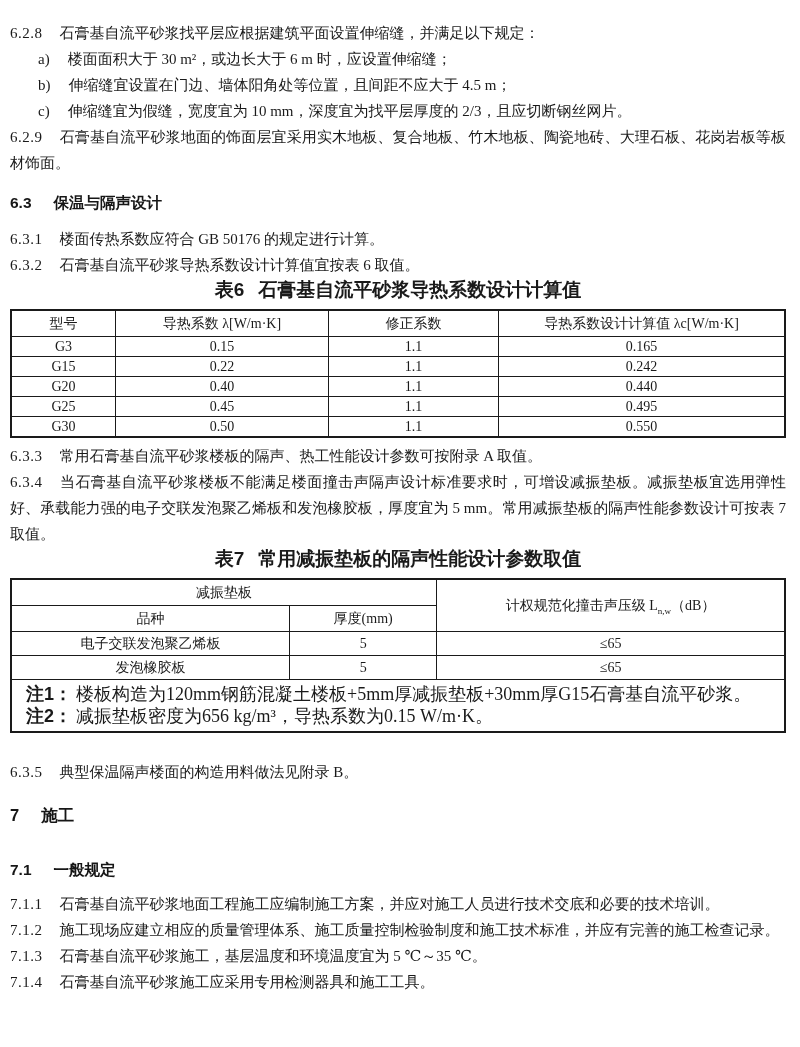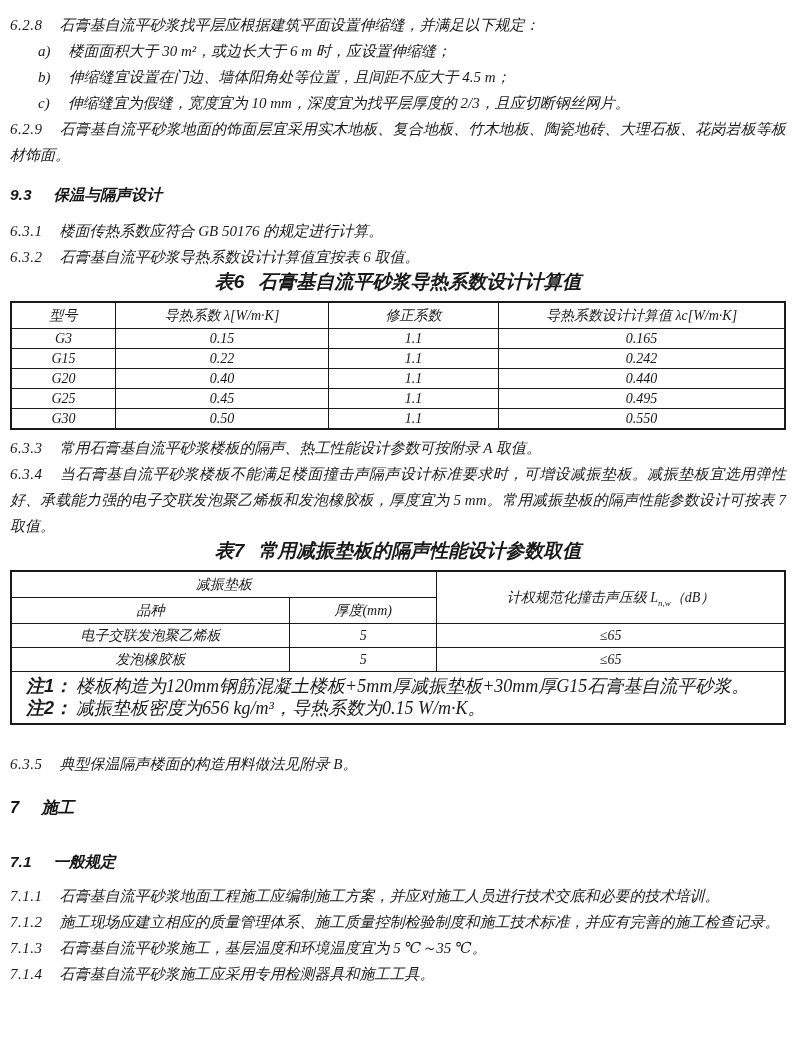--- a/index.html
+++ b/index.html
@@ -5,23 +5,22 @@
   html, body { margin: 0; padding: 0; background: #ffffff; }
   body {
     width: 800px; height: 1047px; overflow: hidden;
     font-family: "Liberation Serif", "DejaVu Serif", serif;
     color: #1a1a1a;
     -webkit-font-smoothing: antialiased;
   }
   .page {
     box-sizing: border-box;
     width: 800px; height: 1047px;
-    padding: 12px 14px 0 10px;
+    padding: 20px 14px 0 10px;
     background: #ffffff;
-    font-style: italic;
   }
   
   p.clause {
     margin: 0; font-size: 15px; line-height: 26px;
     text-align: justify;
   }
   .cnum { margin-right: 17px; letter-spacing: 0.5px; white-space: nowrap; }
   
   p.li { margin: 0 0 0 28px; font-size: 15px; line-height: 26px; }
   .lmark { margin-right: 18px; }
@@ -77,21 +76,21 @@
 <div class="page">
 
   <p class="clause"><span class="cnum">6.2.8</span><span>石膏基自流平砂浆找平层应根据建筑平面设置伸缩缝，并满足以下规定：</span></p>
 
   <p class="li"><span class="lmark">a)</span><span>楼面面积大于 30 m²，或边长大于 6 m 时，应设置伸缩缝；</span></p>
   <p class="li"><span class="lmark">b)</span><span>伸缩缝宜设置在门边、墙体阳角处等位置，且间距不应大于 4.5 m；</span></p>
   <p class="li"><span class="lmark">c)</span><span>伸缩缝宜为假缝，宽度宜为 10 mm，深度宜为找平层厚度的 2/3，且应切断钢丝网片。</span></p>
 
   <p class="clause"><span class="cnum">6.2.9</span><span>石膏基自流平砂浆地面的饰面层宜采用实木地板、复合地板、竹木地板、陶瓷地砖、大理石板、花岗岩板等板材饰面。</span></p>
 
-  <h2 class="sec-h h63"><span class="hnum">9.3</span><span>保温与隔声设计</span></h2>
+  <h2 class="sec-h h63"><span class="hnum">6.3</span><span>保温与隔声设计</span></h2>
 
   <p class="clause"><span class="cnum">6.3.1</span><span>楼面传热系数应符合 GB 50176 的规定进行计算。</span></p>
   <p class="clause"><span class="cnum">6.3.2</span><span>石膏基自流平砂浆导热系数设计计算值宜按表 6 取值。</span></p>
 
   <div class="tbl-title"><span class="tnum">表6</span><span>石膏基自流平砂浆导热系数设计计算值</span></div>
 
   <table class="t6">
     <colgroup>
         <col style="width:13.5%">
         <col style="width:27.5%">

